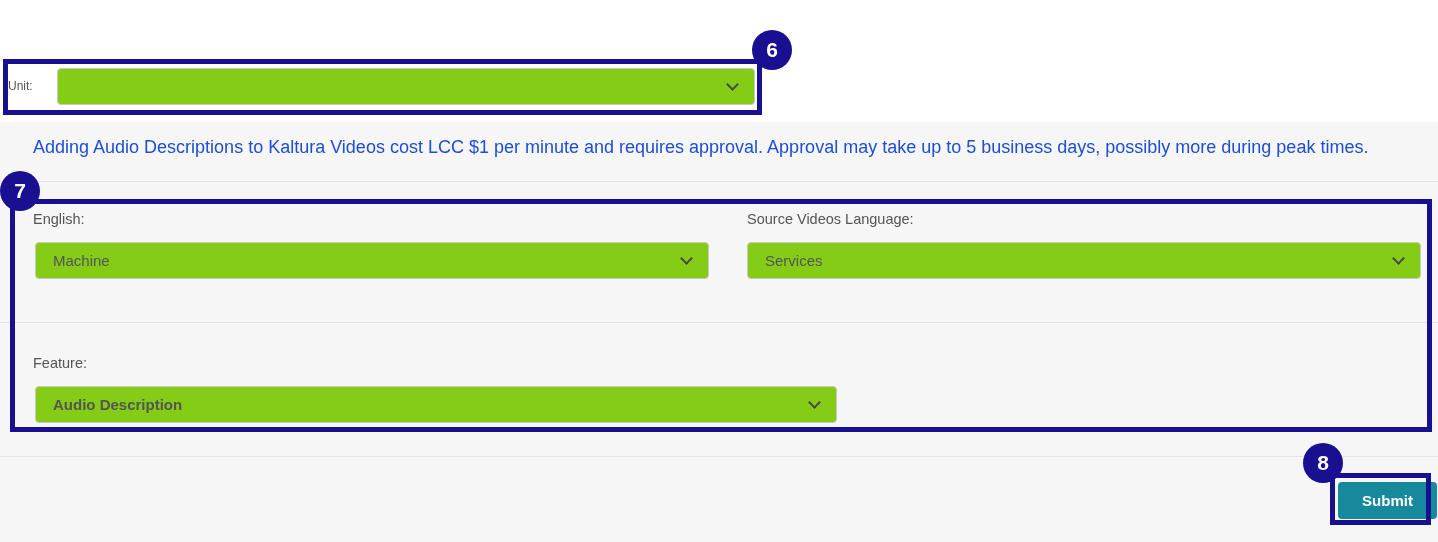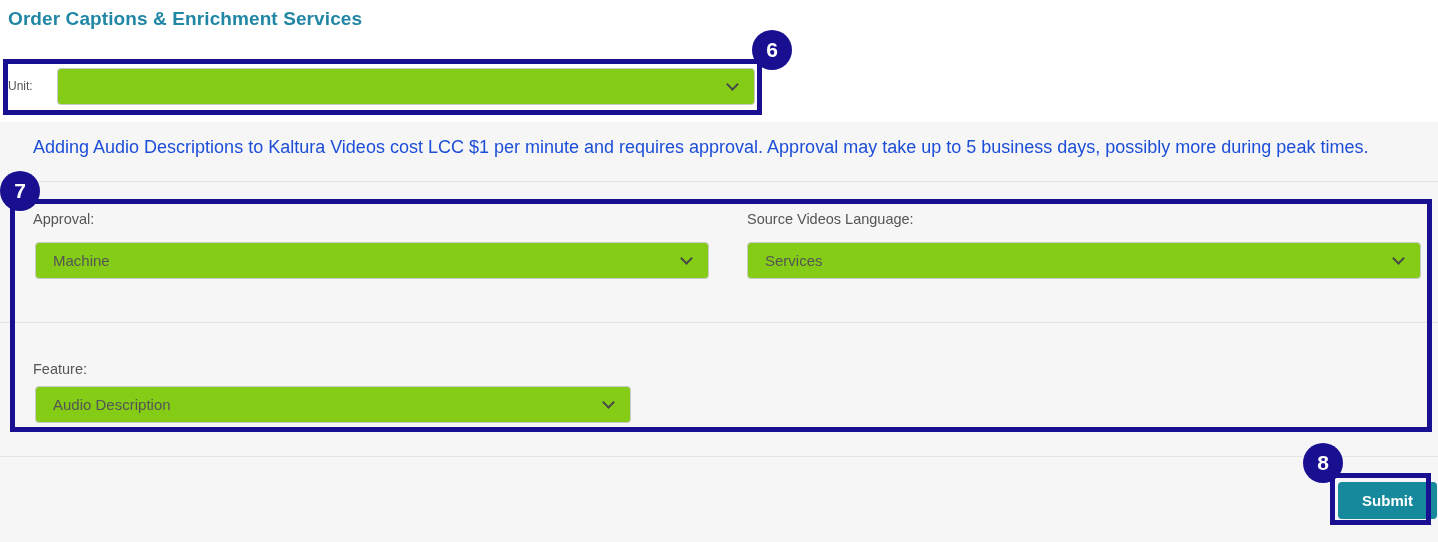--- a/index.html
+++ b/index.html
@@ -48,22 +48,22 @@
 
   
   .unit-label { position:absolute; left:8px; top:79px; font-size:12px; color:#555555; }
   .unit-select { left:57px; top:68px; width:698px; }
 
   
   .service-label { left:33px; top:89px; }
   .service-select { left:35px; top:120px; width:674px; }
   .sml-label { left:747px; top:89px; }
   .sml-select { left:747px; top:120px; width:674px; }
-  .feature-label { left:33px; top:233px;margin-top:6px; }
-  .feature-select { left:35px; top:264px; width:596px; }
+  .feature-label { left:33px; top:233px; }
+  .feature-select { left:35px; top:264px; width:802px;font-weight:bold; }
 
   
   .submit-btn {
     position:absolute; left:1338px; top:360px; width:99px; height:37px;
     background:#17899c; color:#ffffff; font-weight:700; font-size:15px;
     border:none; border-radius:4px; cursor:pointer;
     font-family:"Liberation Sans", sans-serif;
   }
 
   
@@ -82,33 +82,32 @@
   }
   .anno-circle-6 { left:752px; top:30px; }
   .anno-circle-7 { left:0px;   top:171px; }
   .anno-circle-8 { left:1303px; top:443px; }
 </style>
 </head>
 <body>
 
 <div class="stage">
 
-  <div class="page-title">Order Captions &amp; Enrichment Services</div>
 
   <span class="unit-label">Unit:</span>
   <div class="select unit-select" role="combobox">
     <span class="val"></span>
     <span class="chev"></span>
   </div>
 
   <div class="panel">
     <div class="notice-text">Adding Audio Descriptions to Kaltura Videos cost LCC $1 per minute and requires approval. Approval may take up to 5 business days, possibly more during peak times.</div>
     <div class="divider div-notice"></div>
 
-    <span class="field-label service-label">Approval:</span>
+    <span class="field-label service-label">English:</span>
     <div class="select service-select" role="combobox">
       <span class="val">Machine</span>
       <span class="chev"></span>
     </div>
 
     <span class="field-label sml-label">Source Videos Language:</span>
     <div class="select sml-select" role="combobox">
       <span class="val">Services</span>
       <span class="chev"></span>
     </div>

